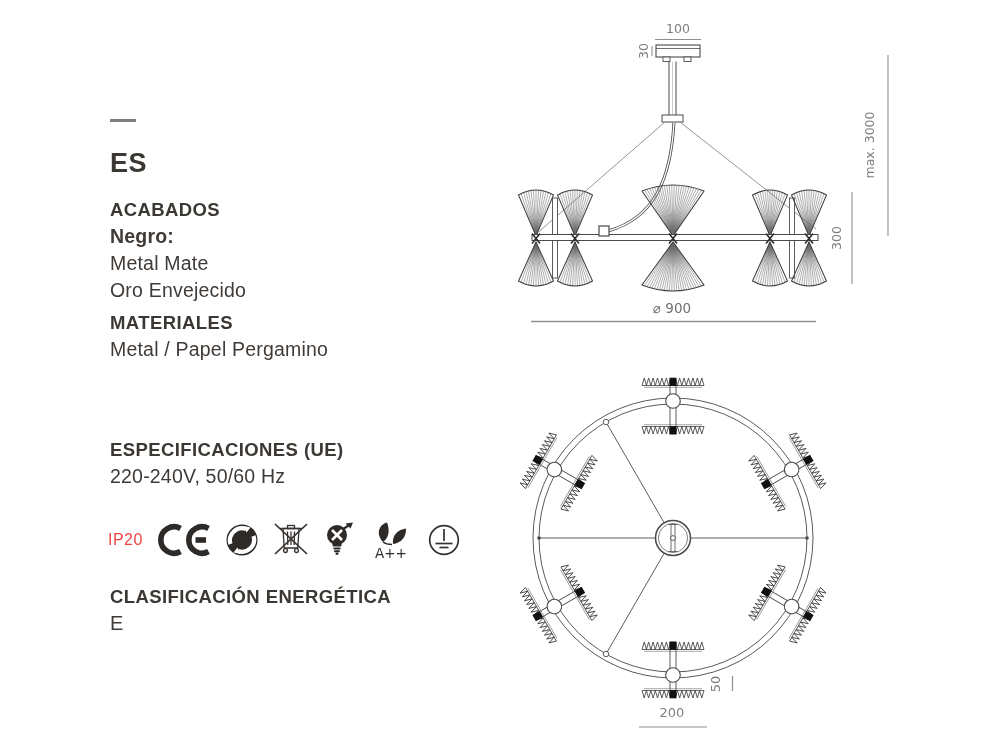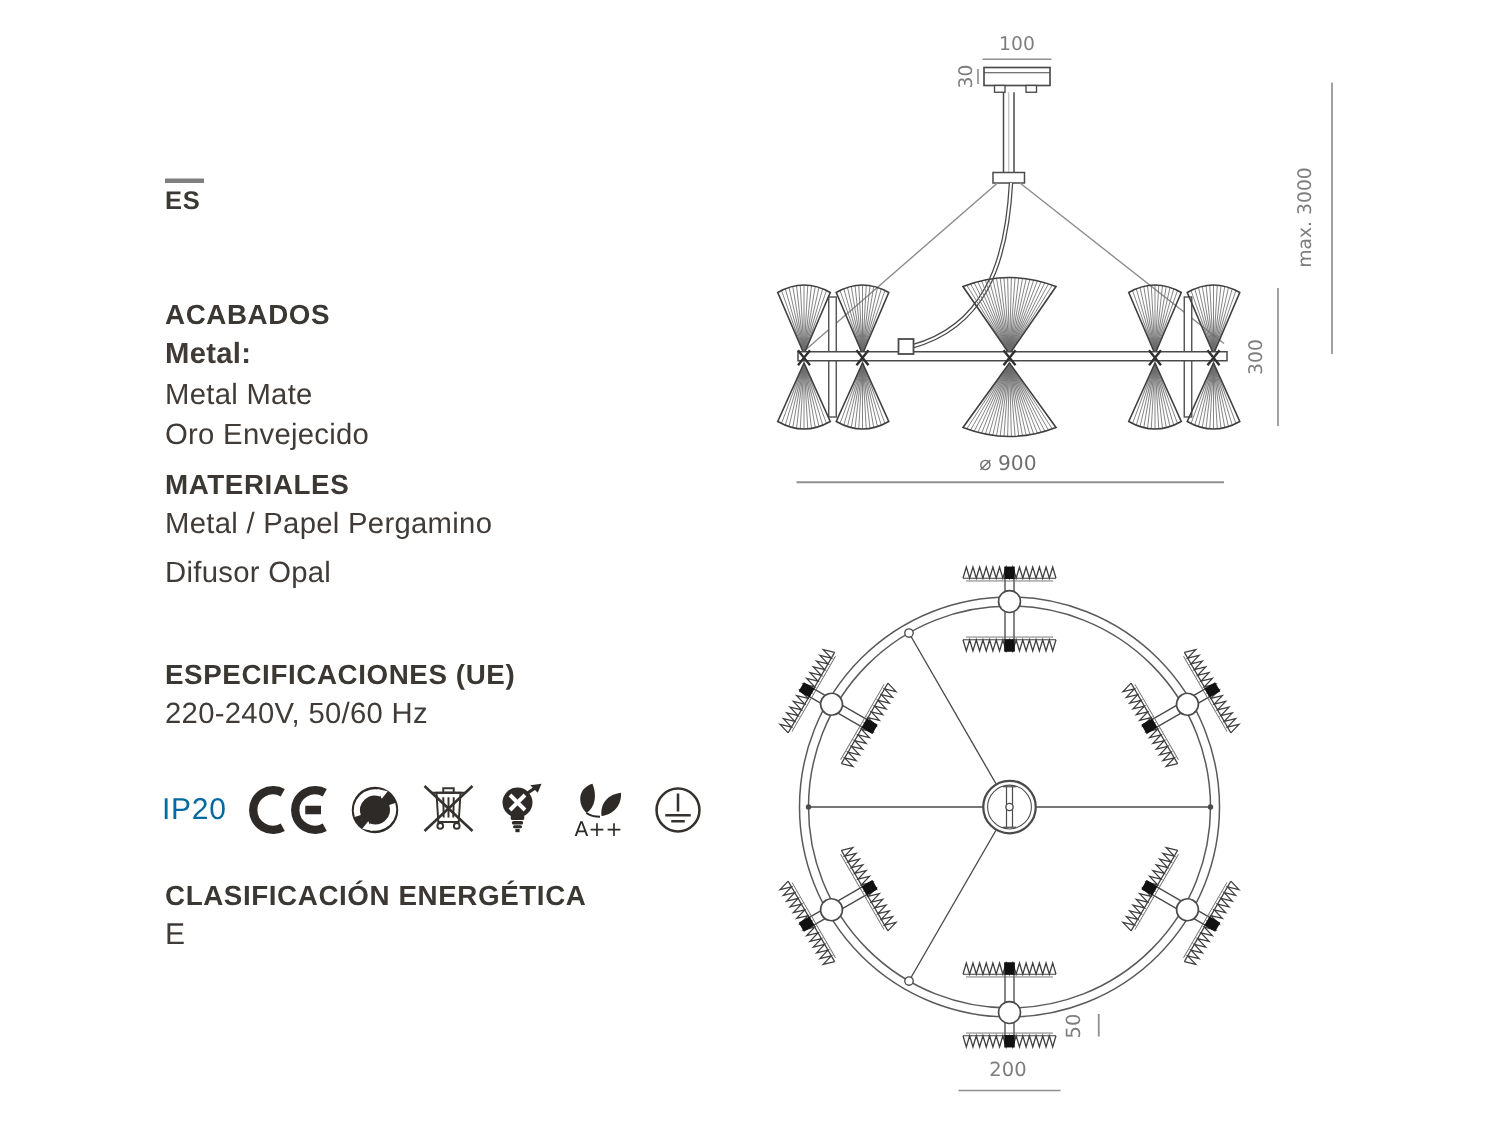--- a/index.html
+++ b/index.html
@@ -1,53 +1,52 @@
 <!DOCTYPE html>
 <html><head>
 <meta charset="utf-8">
 <style>
   html,body{margin:0;padding:0;background:#ffffff;}
   body{width:1000px;height:750px;position:relative;overflow:hidden;
        font-family:"Liberation Sans","DejaVu Sans",sans-serif;color:#3b3733;}
   .abs{position:absolute;}
   #lang-dash{left:110px;top:119px;width:26px;height:3px;background:#7f7f7f;}
-  #lang{left:110px;top:124px;font-size:17px;font-weight:bold;letter-spacing:.5px;}
+  #lang{left:110px;top:148px;font-size:27px;font-weight:bold;letter-spacing:.5px;}
   .sec{left:110px;}
   .sec .title{font-weight:bold;font-size:18.5px;letter-spacing:.4px;line-height:27px;}
   .sec .line, .sec .subtitle{font-size:19.5px;letter-spacing:.2px;line-height:27px;color:#403b37;}
   .sec .subtitle{font-weight:bold;}
   #sec-acabados{top:196px;}
   #sec-materiales{top:309px;}
   #sec-materiales .line.gap{margin-top:6px;}
   #sec-especificaciones{top:436px;}
   #icons-row{left:108px;top:521px;display:flex;align-items:center;gap:13px;}
-  #ip-rating{font-size:20px;letter-spacing:.5px;color:#0369a1;}
+  #ip-rating{font-size:16px;letter-spacing:.5px;color:#ef4444;}
   #sec-clasificacion{top:583px;}
   #sec-clasificacion .line{font-size:20px;}
   #drawing{left:0;top:0;}
   svg text{font-family:"DejaVu Sans","Liberation Sans",sans-serif;}
   .icon{display:block;}
 </style>
 </head>
 <body>
 
 <div id="lang-dash" class="abs"></div>
 <div id="lang" class="abs">ES</div>
 
 <div id="sec-acabados" class="abs sec">
   <div class="title">ACABADOS</div>
-  <div class="subtitle">Metal:</div>
+  <div class="subtitle">Negro:</div>
   <div class="line">Metal Mate</div>
   <div class="line">Oro Envejecido</div>
 </div>
 
 <div id="sec-materiales" class="abs sec">
   <div class="title">MATERIALES</div>
   <div class="line">Metal / Papel Pergamino</div>
-  <div class="line gap">Difusor Opal</div>
 </div>
 
 <div id="sec-especificaciones" class="abs sec">
   <div class="title">ESPECIFICACIONES (UE)</div>
   <div class="line">220-240V, 50/60 Hz</div>
 </div>
 
 <div id="icons-row" class="abs">
   <span id="ip-rating">IP20</span>
 

